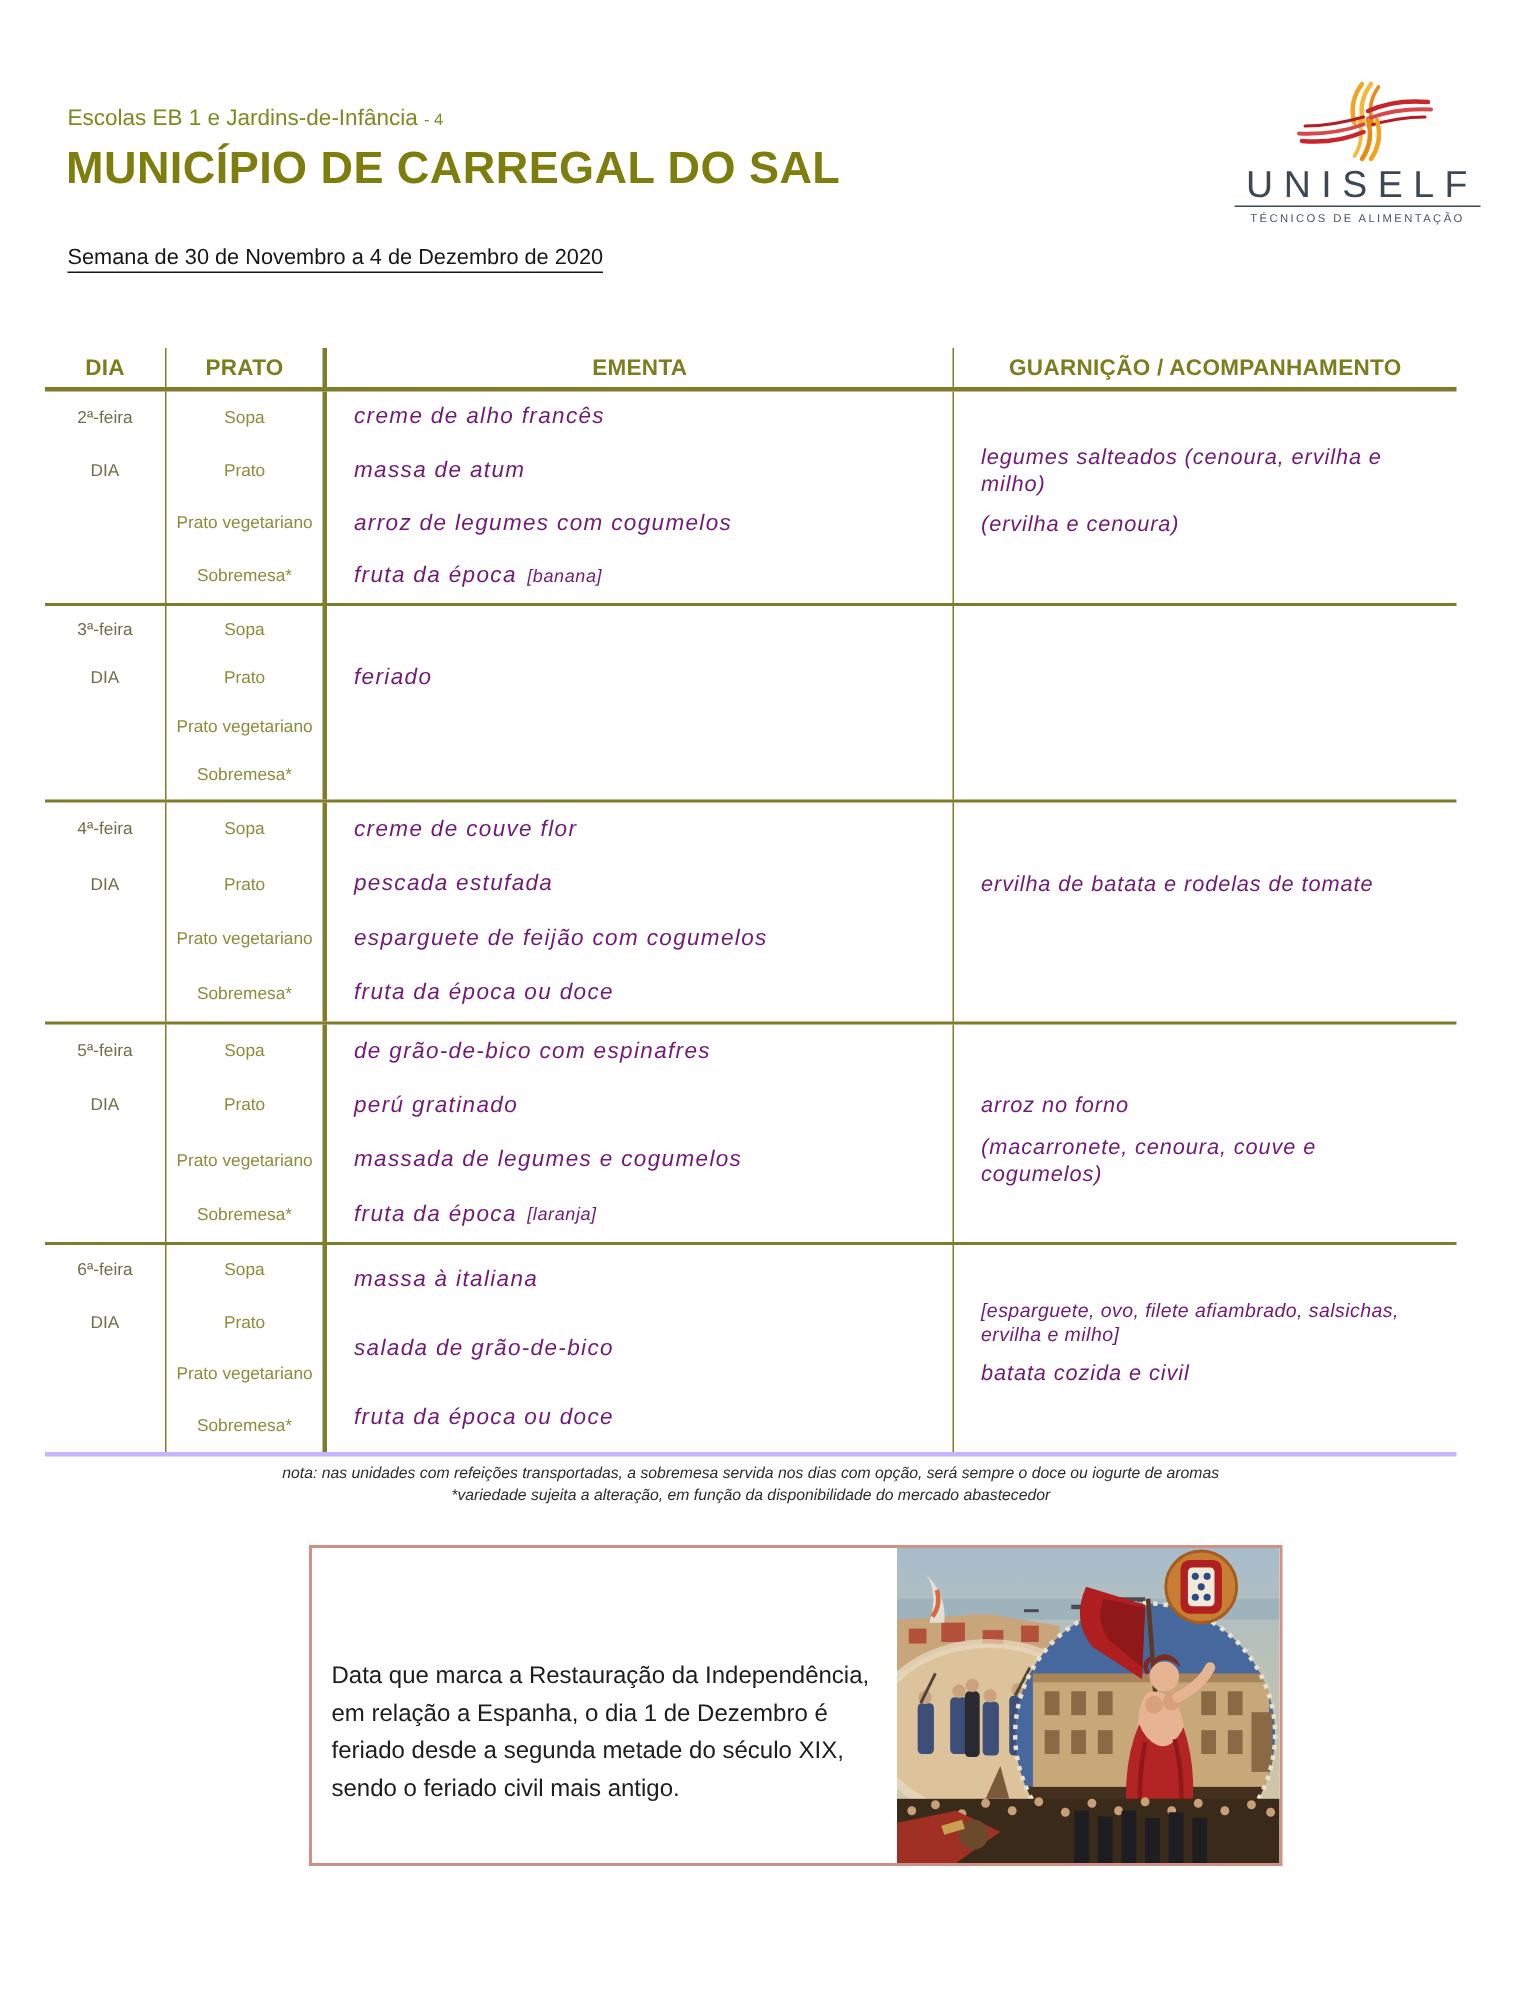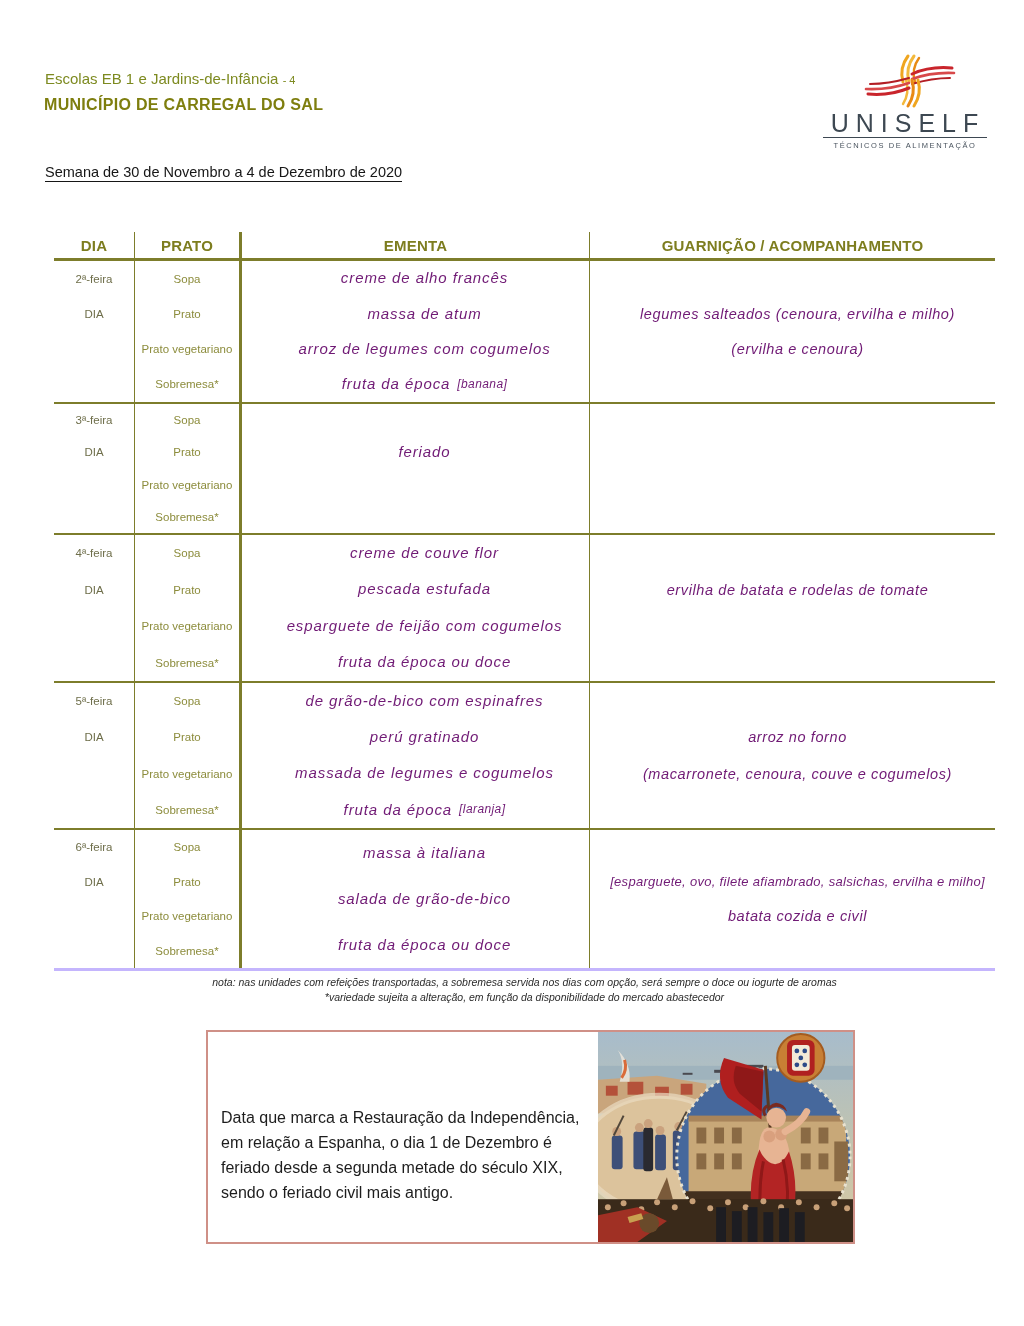--- a/index.html
+++ b/index.html
@@ -2,41 +2,41 @@
 <html><head>
 <meta charset="utf-8">
 <style>
   * { margin:0; padding:0; box-sizing:border-box; }
   body { background:#ffffff; font-family:"Liberation Sans", sans-serif; }
   .page { position:relative; width:1024px; height:1326px; background:#fff; overflow:hidden; }
 
   
   .school-line { position:absolute; left:45px; top:70px; font-size:15px; color:#7d8a20; }
   .school-suffix { font-size:11px; }
-  .doc-title { position:absolute; left:44px; top:96px; font-size:16px; font-weight:bold; color:#7e7e0e; letter-spacing:0.3px; }
+  .doc-title { position:absolute; left:44px; top:96px; font-size:30px; font-weight:bold; color:#7e7e0e; letter-spacing:0.3px; }
   .week-line { position:absolute; left:45px; top:138px; font-size:14.5px; color:#161616; border-bottom:1.5px solid #161616; padding-bottom:1px;margin-top:26px; }
 
   
   .logo { position:absolute; left:822px; top:52px; width:166px; height:112px; text-align:center; }
   .logo svg.pinwheel { display:block; margin:0 auto; }
   .logo-name { font-size:25px; letter-spacing:7px; color:#3d4852; font-weight:500; border-bottom:1.5px solid #3d4852; display:inline-block; padding:0 2px 1px 8px; line-height:1.05; }
   .logo-tagline { font-size:7.5px; letter-spacing:1.6px; color:#49535e; margin-top:3px; }
 
   
-  .menu { position:absolute; left:54px; top:232px; width:941px; }
+  .menu { position:absolute; left:30px; top:232px; width:941px; }
   .t-row { display:flex; width:100%; }
   .c1 { width:81px;  border-right:1px solid #7d7d2b; }
   .c2 { width:107px; border-right:3px solid #7d7d2b; }
-  .c3 { width:348px; border-right:1px solid #7d7d2b; }
+  .c3 { width:418px; border-right:1px solid #7d7d2b; }
   .c4 { flex:1; }
   .thead { height:29px; border-bottom:3px solid #7d7d2b; }
   .thead > div { display:flex; align-items:center; justify-content:center; font-weight:bold; font-size:15px; color:#7d7d1f; letter-spacing:0.2px; }
   .day-block { border-bottom:2px solid #7d7d2b; }
   .day-block.last { border-bottom:3px solid #c4b5fd; }
-  .day-block .col { display:flex; flex-direction:column;align-items:center; }
+  .day-block .col { display:flex; flex-direction:column; }
   .cell { flex:1; display:flex; align-items:center; }
   .day-cell, .label-cell { justify-content:center; text-align:center; }
   .day-name { font-size:11.5px; color:#6e6e4a; }
   .day-sub  { font-size:11.5px; color:#6e6e4a; }
   .prato-label { font-size:11.5px; color:#8c8c3c; }
   .ementa-cell, .guarn-cell { padding-left:18px; font-size:15px; color:#701a75; letter-spacing:0.9px; line-height:1.25;font-style:italic; }
   .guarn-cell { font-size:14.5px; letter-spacing:0.6px; padding-right:8px; }
   .guarn-cell.small { font-size:13px; letter-spacing:0.3px; }
   .note { font-size:12px; margin-left:7px; letter-spacing:0.4px; }
 

